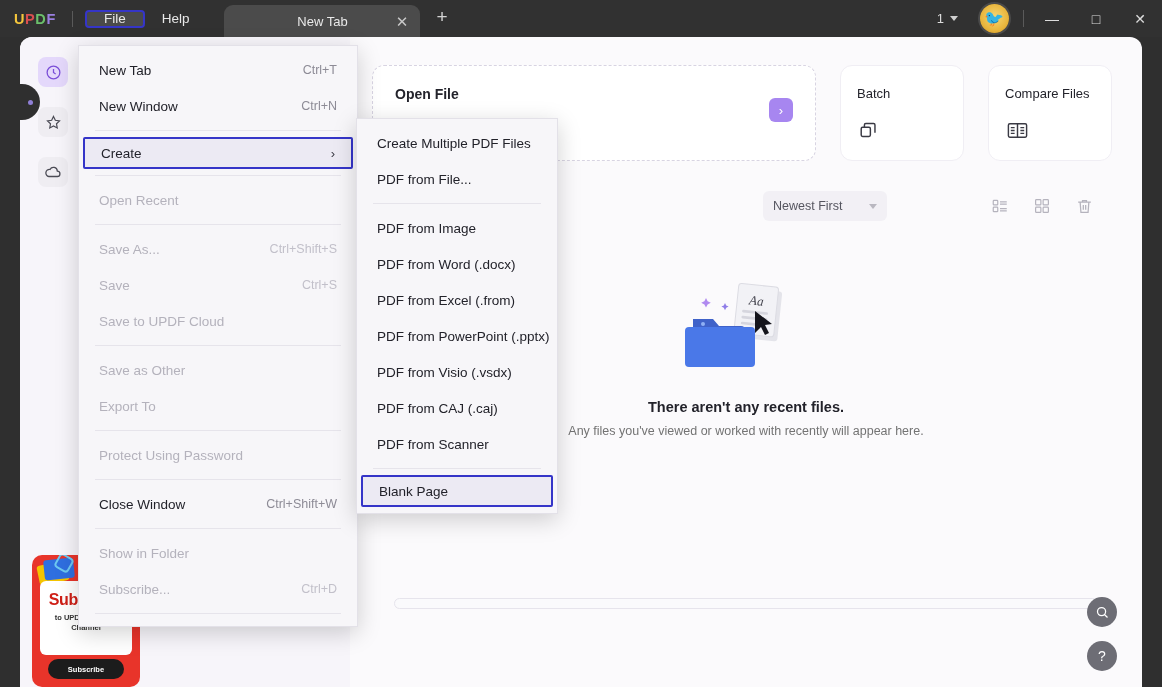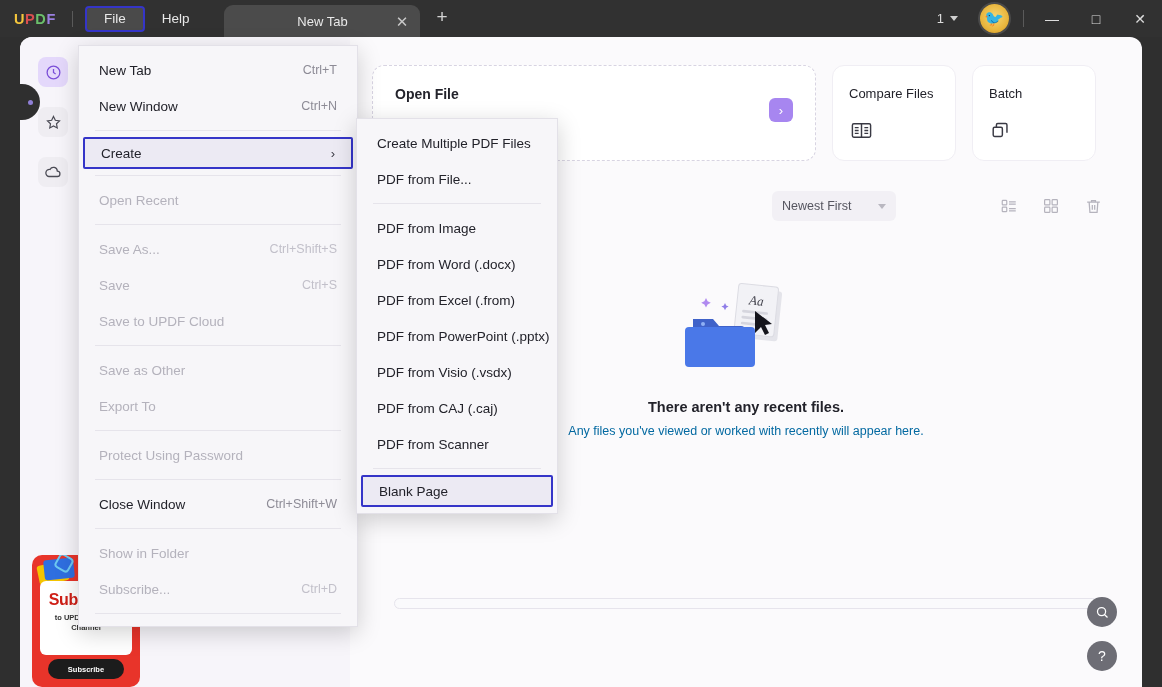--- a/index.html
+++ b/index.html
@@ -19,21 +19,21 @@
   .logo {
     margin-left: 14px; font-size: 14.5px; font-weight: bold;
     letter-spacing: .6px; display: flex;
   }
   .logo span:nth-child(1){ color:#f5c63c; }
   .logo span:nth-child(2){ color:#d94f4f; }
   .logo span:nth-child(3){ color:#6bc06b; }
   .logo span:nth-child(4){ color:#9a7fe0; }
   .tb-sep { width:1px; height:16px; background:#5a5a5a; margin:0 12px 0 16px; }
   .menubtn {
-    height: 26px; padding: 0 17px; display:flex; align-items:center;
+    height: 18px; padding: 0 17px; display:flex; align-items:center;
     color:#e8e8e8; font-size:13.5px; border-radius:3px; cursor:pointer;
   }
   .menubtn.active { background:#4a4a4a; border:2px solid #3535c8; border-radius:4px; }
   .tabstrip { display:flex; align-items:flex-end; height:37px; margin-left:18px; }
   .tab {
     position:relative; width:196px; height:32px; background:#4b4b4b;
     border-radius:9px 9px 0 0; display:flex; align-items:center;
     justify-content:center; color:#e9e9e9; font-size:13px; cursor:pointer;
   }
   .tab-close {
@@ -118,21 +118,21 @@
     display:flex; align-items:center; justify-content:center; font-weight:bold;
   }
   .promo .stack1{position:absolute;left:6px;top:8px;width:30px;height:20px;background:#f5c400;border-radius:3px;transform:rotate(-12deg);}
   .promo .stack2{position:absolute;left:12px;top:4px;width:30px;height:20px;background:#2f6fe0;border-radius:3px;transform:rotate(-6deg);}
   .promo .clip{position:absolute;left:24px;top:0px;width:16px;height:16px;border:2px solid #6ec9f0;border-radius:4px;transform:rotate(30deg);}
   .promo .ytlogo{position:absolute;right:6px;top:14px;width:26px;height:19px;background:#cf1f16;border-radius:5px;}
   .promo .ytlogo:after{content:"";position:absolute;left:10px;top:5px;border-left:7px solid #fff;border-top:4.5px solid transparent;border-bottom:4.5px solid transparent;}
 
   
   .main { position:absolute; left:330px; top:0; right:0; bottom:0; }
-  .cards { display:flex; gap:16px; padding:28px 22px 0 22px; }
+  .cards { display:flex; gap:24px; padding:28px 22px 0 22px; }
   .card-open {
     flex:0 0 444px; height:96px; background:#fff; border:1.5px dashed #d8d4e2;
     border-radius:12px; position:relative; cursor:pointer;
   }
   .card-open .ttl{ position:absolute; left:22px; top:20px; font-size:14px;
     font-weight:bold; color:#23232b; }
   .card-open .go{
     position:absolute; right:22px; top:32px; width:24px; height:24px;
     background:#a786f0; border-radius:6px; color:#fff; font-size:13px;
     display:flex; align-items:center; justify-content:center;
@@ -144,38 +144,38 @@
   .card-sm .ttl{ position:absolute; left:16px; top:20px; font-size:13px; color:#23232b; }
   .card-sm .ic{ position:absolute; left:14px; top:50px; width:28px;height:28px;
     display:flex;align-items:center;justify-content:center; color:#3a3a44; }
 
   
   .panel {
     position:absolute; left:22px; right:22px; top:144px; bottom:60px;
     background:#fbfafc; border-radius:10px;
   }
   .panel-toolbar{
-    position:absolute; right:2px; top:0; left:0; height:50px;
+    position:absolute; right:11px; top:0; left:0; height:50px;
     display:flex; align-items:center; justify-content:flex-end; gap:0;
   }
   .sortsel{
     display:flex; align-items:center; justify-content:space-between;
     width:124px; height:30px; background:#f2f0f5; border-radius:6px;
     padding:0 10px; margin-right:96px; cursor:pointer;
   }
   .sortsel span{ font-size:12.5px; color:#55555f; }
   .sortsel .caret{ width:0;height:0;border-left:4px solid transparent;border-right:4px solid transparent;border-top:5px solid #b9b7c0; }
   .viewbtn{ width:34px;height:34px;display:flex;align-items:center;justify-content:center;color:#b5b3bd;cursor:pointer;margin-right:8px; }
 
   .empty{
     position:absolute; left:0; right:0; top:96px; text-align:center;
   }
   .empty .art{ width:130px; height:104px; margin:0 auto 18px; position:relative; }
   .empty .t1{ font-size:14.5px; font-weight:bold; color:#22222a; }
-  .empty .t2{ font-size:12.5px; color:#0369a1; margin-top:9px; }
+  .empty .t2{ font-size:12.5px; color:#737373; margin-top:9px; }
 
   .hscroll{
     position:absolute; left:22px; right:22px; bottom:18px; height:11px;
   }
   .hscroll .track{
     width:100%; height:11px; background:#fafafc; border:1px solid #e6e4ec;
     border-radius:6px;
   }
 
   
@@ -291,34 +291,34 @@
       </div>
     </div>
 
     <div class="main">
       <div class="cards">
         <div class="card-open">
           <div class="ttl">Open File</div>
           <div class="go">›</div>
         </div>
         <div class="card-sm">
+          <div class="ttl">Batch</div>
+          <div class="ic">
+            <svg width="22" height="22" viewBox="0 0 24 24" fill="none" stroke="currentColor" stroke-width="1.6">
+              <rect x="3.5" y="9" width="10" height="10" rx="1.5"></rect>
+              <path d="M7 9V6.5A1.5 1.5 0 0 1 8.5 5H17a1.5 1.5 0 0 1 1.5 1.5V15"></path>
+            </svg>
+          </div>
+        </div>
+        <div class="card-sm">
           <div class="ttl">Compare Files</div>
           <div class="ic">
             <svg width="23" height="23" viewBox="0 0 24 24" fill="none" stroke="currentColor" stroke-width="1.5">
               <rect x="2.5" y="5" width="19" height="14" rx="1.5"></rect>
               <path d="M12 5v14M5 9h4M5 12h4M5 15h4M15 9h4M15 12h4M15 15h4"></path>
-            </svg>
-          </div>
-        </div>
-        <div class="card-sm">
-          <div class="ttl">Batch</div>
-          <div class="ic">
-            <svg width="22" height="22" viewBox="0 0 24 24" fill="none" stroke="currentColor" stroke-width="1.6">
-              <rect x="3.5" y="9" width="10" height="10" rx="1.5"></rect>
-              <path d="M7 9V6.5A1.5 1.5 0 0 1 8.5 5H17a1.5 1.5 0 0 1 1.5 1.5V15"></path>
             </svg>
           </div>
         </div>
       </div>
 
       <div class="panel">
         <div class="panel-toolbar">
           <div class="sortsel">
             <span>Newest First</span>
             <i class="caret"></i>

